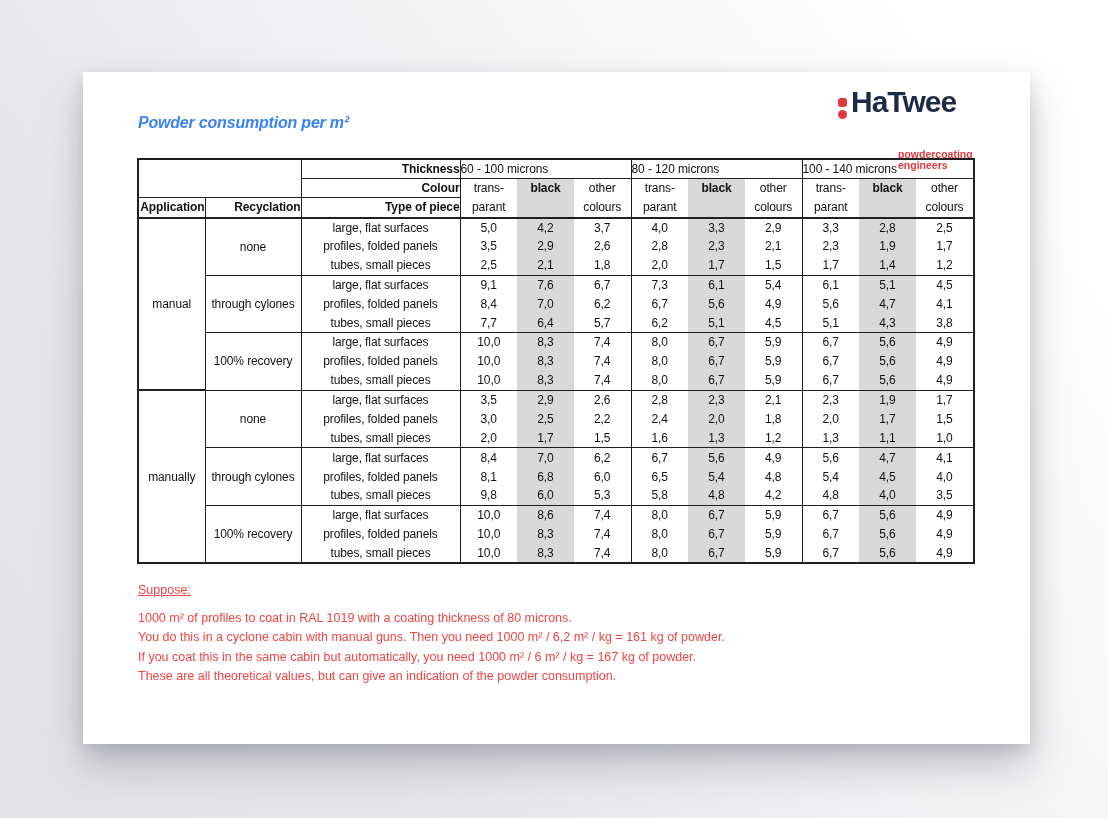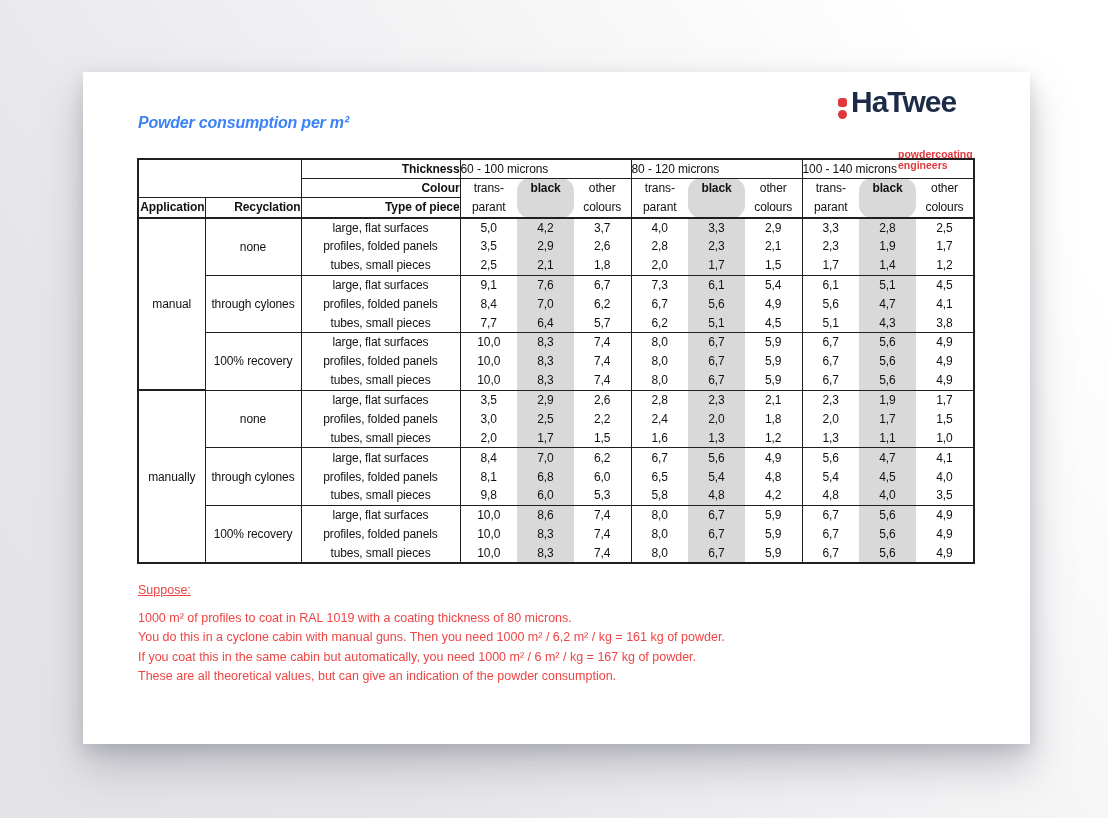--- a/index.html
+++ b/index.html
@@ -36,21 +36,21 @@
   }
   table.powder td{padding:0;white-space:nowrap;overflow:hidden;}
   thead tr{height:19px;}
   tr.hdr3{height:20px;}
   tbody tr{height:19.2px;}
   .b-r{border-right:1px solid var(--ln);}
   .b-b{border-bottom:1px solid var(--ln);}
   .b-b2{border-bottom:2px solid var(--ln);}
   .lbl{font-weight:bold;text-align:right;padding-left:4px;}
   .micron{font-weight:normal;text-align:left;}
-  .colhead{text-align:center;vertical-align:top;border-radius:13px;}
+  .colhead{text-align:center;vertical-align:top;}
   .colhead .ln{height:19px;line-height:19px;}
   .blackhead{font-weight:bold;}
   .shade{background:var(--shade);}
   .app,.rec,.val{text-align:center;}
   .type{text-align:center;padding-left:5px;}
   
   .notes{position:absolute;left:55px;top:511px;font-size:12.5px;color:#ef4444;}
   .notes-heading{text-decoration:underline;}
   .notes-lines{margin-top:12px;}
   .notes-lines div{line-height:19.3px;}

